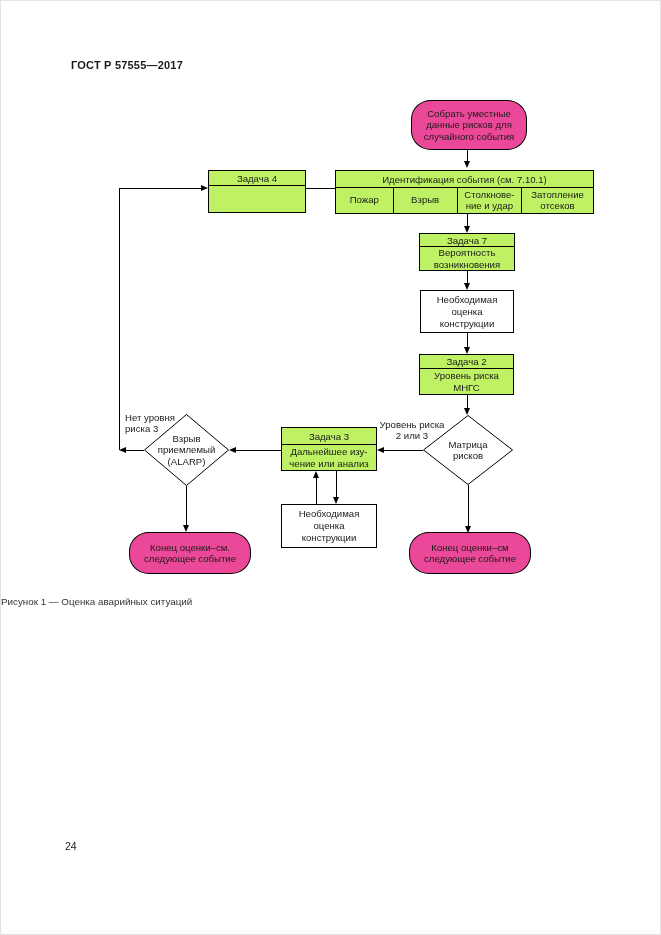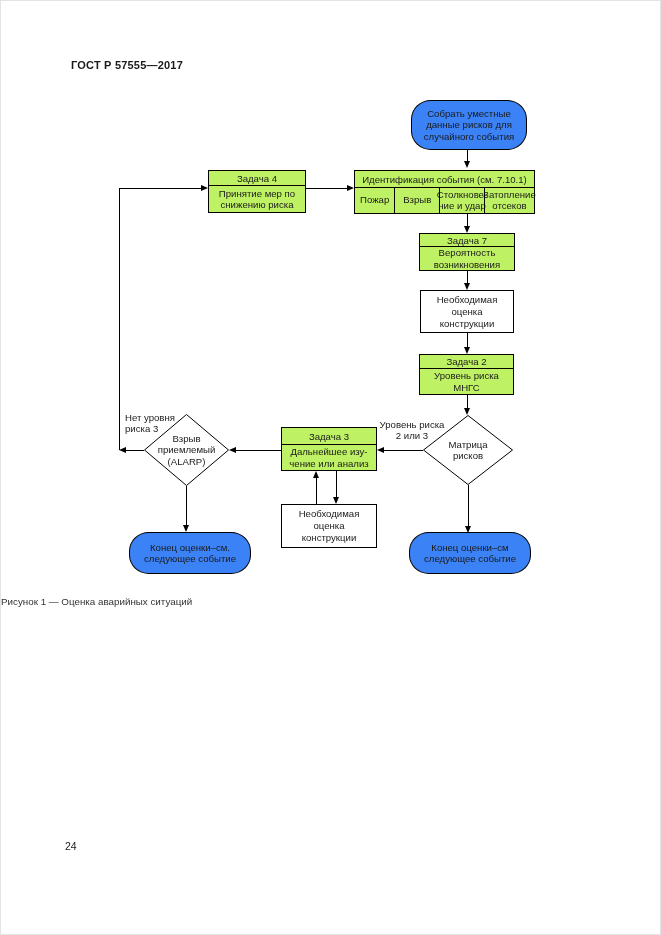--- a/index.html
+++ b/index.html
@@ -17,21 +17,21 @@
   
   .line{position:absolute;background:#000;}
   .arr{position:absolute;width:0;height:0;}
   .arr-down{border-left:3.5px solid transparent;border-right:3.5px solid transparent;border-top:7px solid #000;}
   .arr-up{border-left:3.5px solid transparent;border-right:3.5px solid transparent;border-bottom:7px solid #000;}
   .arr-right{border-top:3.5px solid transparent;border-bottom:3.5px solid transparent;border-left:7px solid #000;}
   .arr-left{border-top:3.5px solid transparent;border-bottom:3.5px solid transparent;border-right:7px solid #000;}
 
   
   .oval{
-    position:absolute;border:1px solid #000;border-radius:20px/19px;background:#3b82f6;
+    position:absolute;border:1px solid #000;border-radius:20px/19px;background:#ec4899;
     display:flex;align-items:center;justify-content:center;text-align:center;
     font-size:9.6px;line-height:11.5px;box-sizing:border-box;padding:2px 4px;
   }
   .box{position:absolute;border:1px solid #000;background:#bef264;box-sizing:border-box;
     display:flex;flex-direction:column;font-size:9.6px;text-align:center;}
   .box-title{border-bottom:1px solid #000;display:flex;align-items:center;justify-content:center;}
   .box-body{flex:1;display:flex;align-items:center;justify-content:center;line-height:11.5px;}
   .plainbox{position:absolute;border:1px solid #000;background:#fff;box-sizing:border-box;
     display:flex;align-items:center;justify-content:center;text-align:center;
     font-size:9.6px;line-height:12px;}
@@ -90,36 +90,34 @@
 
   <div class="line" style="left:315px;top:477px;width:1px;height:26px"></div>
   <div class="arr arr-up" style="left:312px;top:470px"></div>
   <div class="line" style="left:335px;top:470px;width:1px;height:26px"></div>
   <div class="arr arr-down" style="left:332px;top:496px"></div>
 
   <div class="oval ml" style="left:410px;top:99px;width:116px;height:50px">Собрать уместные
 данные рисков для
 случайного события</div>
 
-  <div class="box" style="left:353px;top:169px;width:181px;height:44px">
+  <div class="box" style="left:334px;top:169px;width:259px;height:44px">
     <div class="box-title" style="height:16px">Идентификация события (см. 7.10.1)</div>
     <div class="ident-cells">
       <div class="cell ml" style="width:22%">Пожар</div>
       <div class="cell ml" style="width:25%">Взрыв</div>
       <div class="cell ml" style="width:25%">Столкнове-
 ние и удар</div>
       <div class="cell ml" style="width:28%">Затопление
 отсеков</div>
     </div>
   </div>
 
   <div class="box" style="left:207px;top:169px;width:98px;height:43px">
     <div class="box-title" style="height:14px">Задача 4</div>
-    <div class="box-body ml">Принятие мер по
-снижению риска</div>
   </div>
 
   <div class="box" style="left:418px;top:232px;width:96px;height:38px">
     <div class="box-title" style="height:13px">Задача 7</div>
     <div class="box-body ml">Вероятность
 возникновения</div>
   </div>
 
   <div class="plainbox ml" style="left:419px;top:289px;width:94px;height:43px">Необходимая
 оценка

